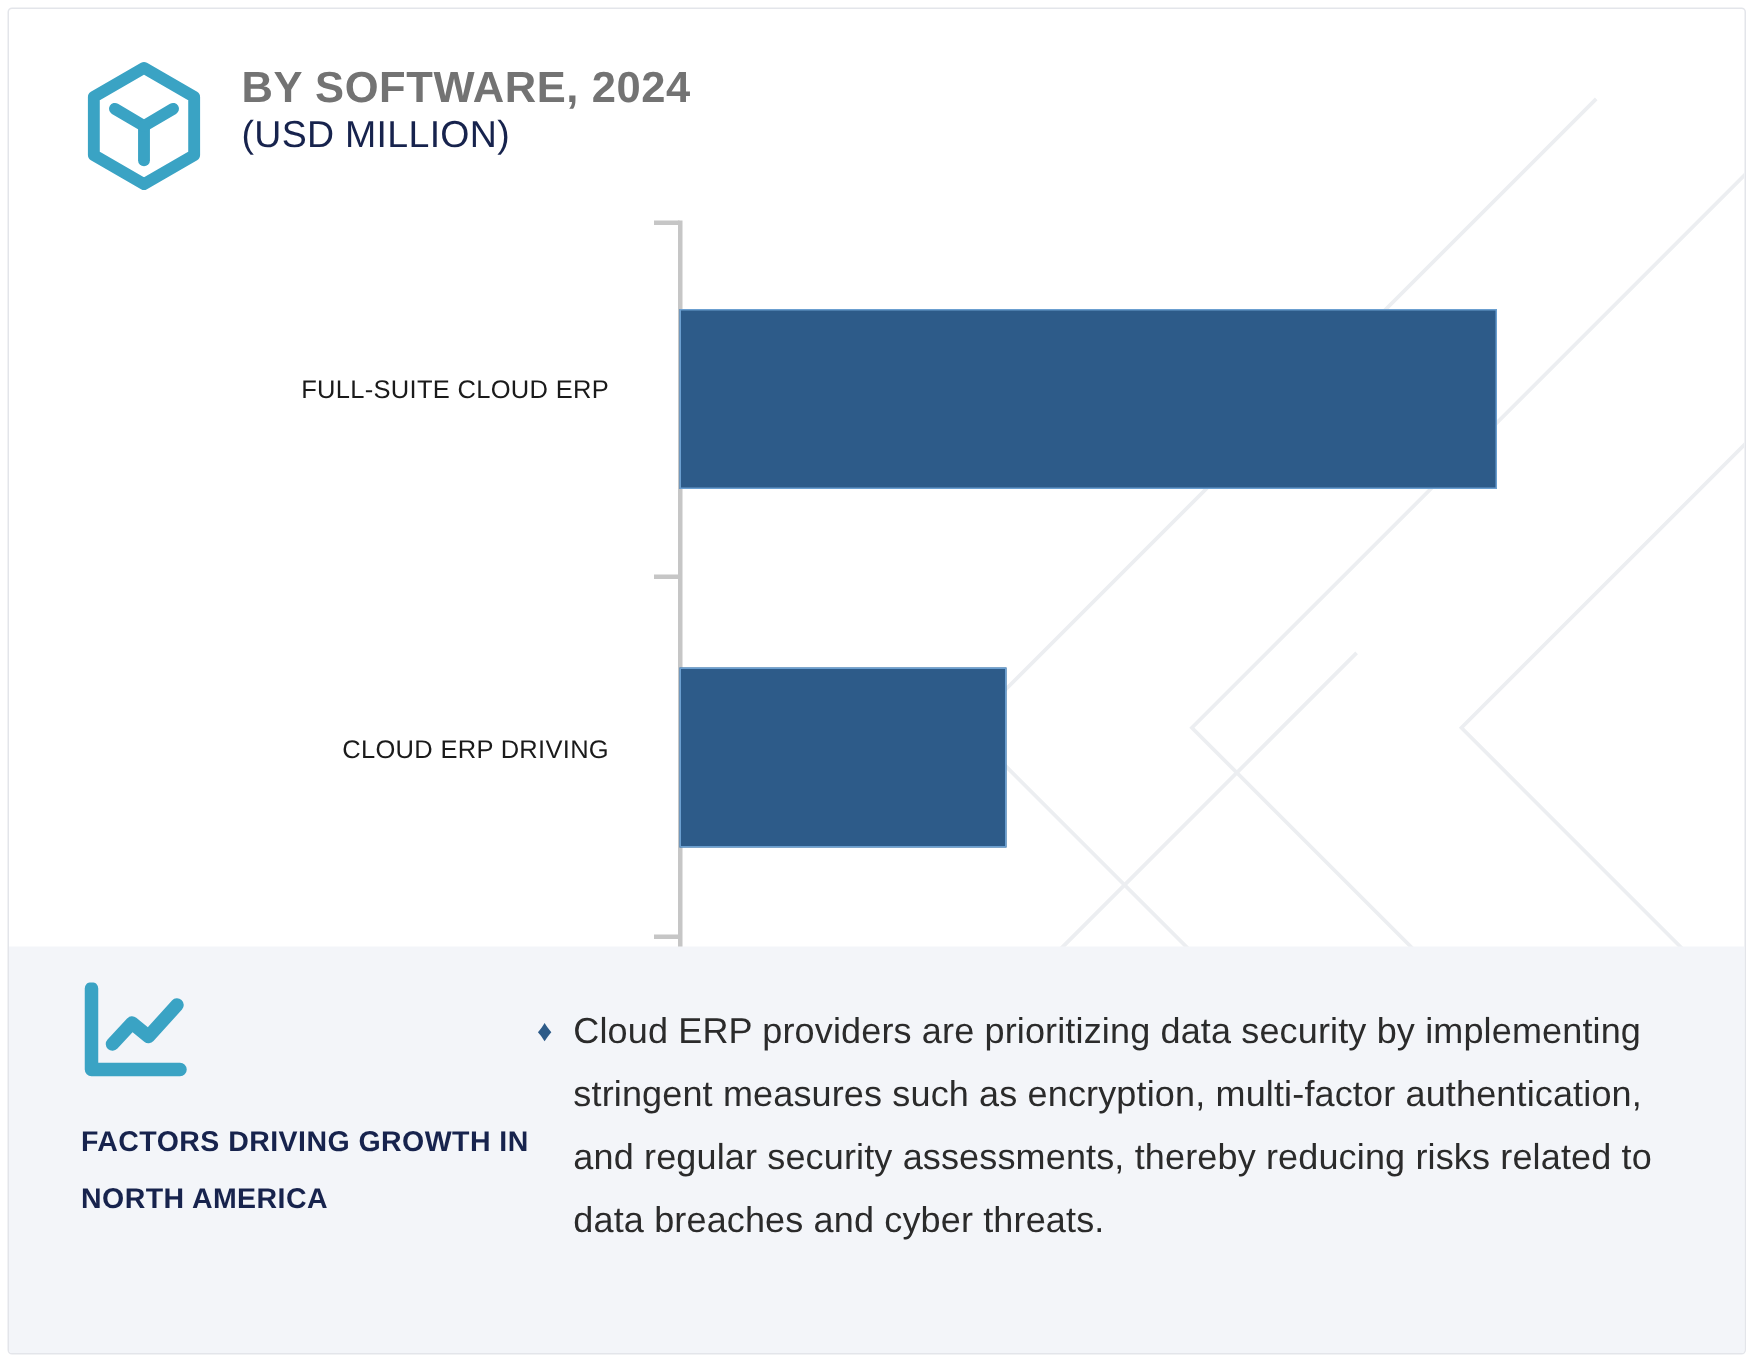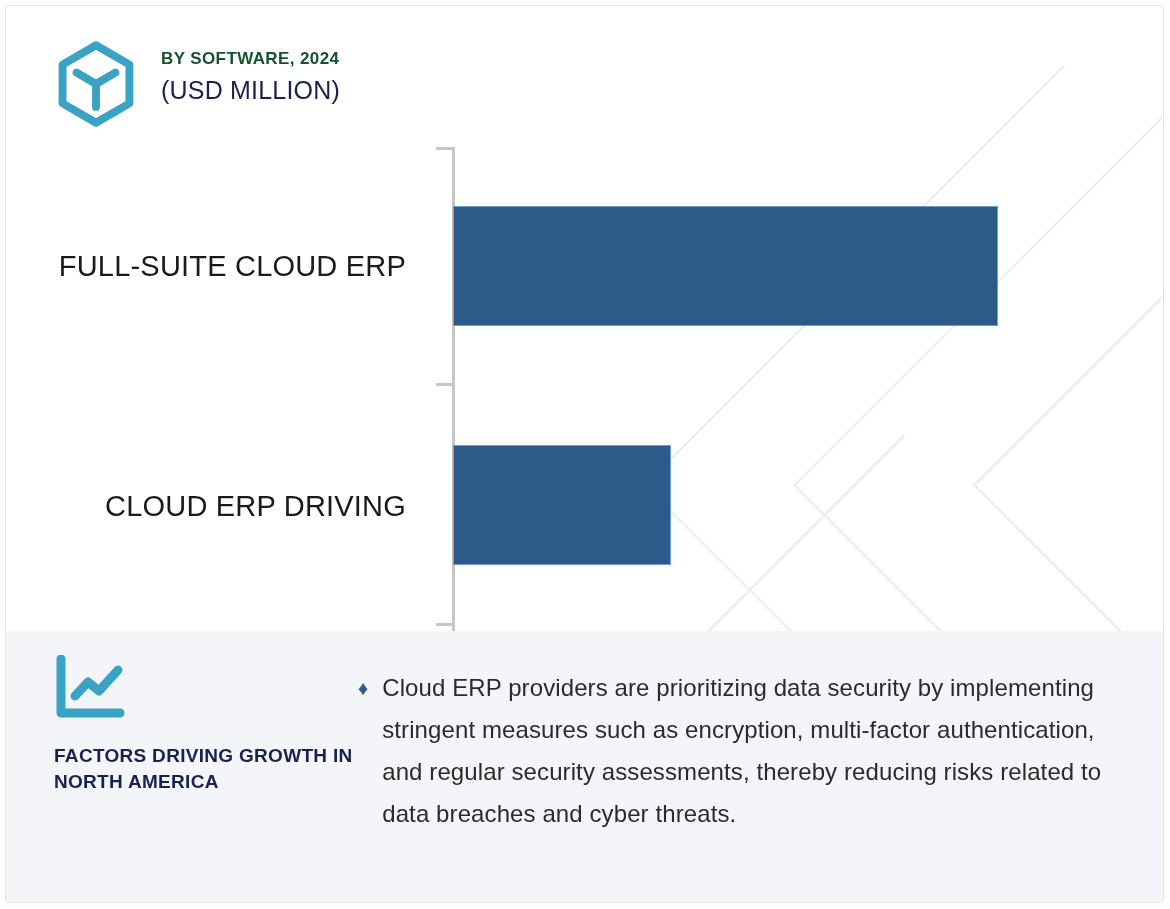--- a/index.html
+++ b/index.html
@@ -51,24 +51,24 @@
     top: 34px;
     width: 88px;
     height: 88px;
   }
   .header-text {
     position: absolute;
     left: 155px;
     top: 38px;
   }
   .title-main {
-    font-size: 17px;
+    font-size: 29px;
     font-weight: bold;
     letter-spacing: 0.4px;
-    color: #14532d;
+    color: #737373;
     line-height: 30px;
     white-space: nowrap;
   }
   .title-sub {
     font-size: 25px;
     font-weight: normal;
     letter-spacing: 0.2px;
     color: #17234d;
     line-height: 32px;
     white-space: nowrap;
@@ -117,21 +117,21 @@
     left: 447px;
     top: 309px;
     width: 218px;
     height: 120px;
   }
 
   .cat-label {
     position: absolute;
     right: 757px;     
     text-align: left;
-    font-size: 29px;
+    font-size: 17px;
     color: #1a1a1a;
     letter-spacing: 0.2px;
     white-space: nowrap;
     font-stretch: condensed;
   }
   .cat-1 { top: 114px; }
   .cat-2 { top: 354px; }
 
   
   .footer {
@@ -152,21 +152,21 @@
   .trend-icon {
     width: 72px;
     height: 66px;
     display: block;
   }
   .footer-heading {
     margin-top: 22px;
     font-size: 19px;
     font-weight: bold;
     color: #17234d;
-    line-height: 26px;
+    line-height: 38px;
     letter-spacing: 0.3px;
   }
   .footer-right {
     position: absolute;
     left: 352px;
     top: 36px;
     right: 36px;
   }
   .bullet-row {
     display: flex;

